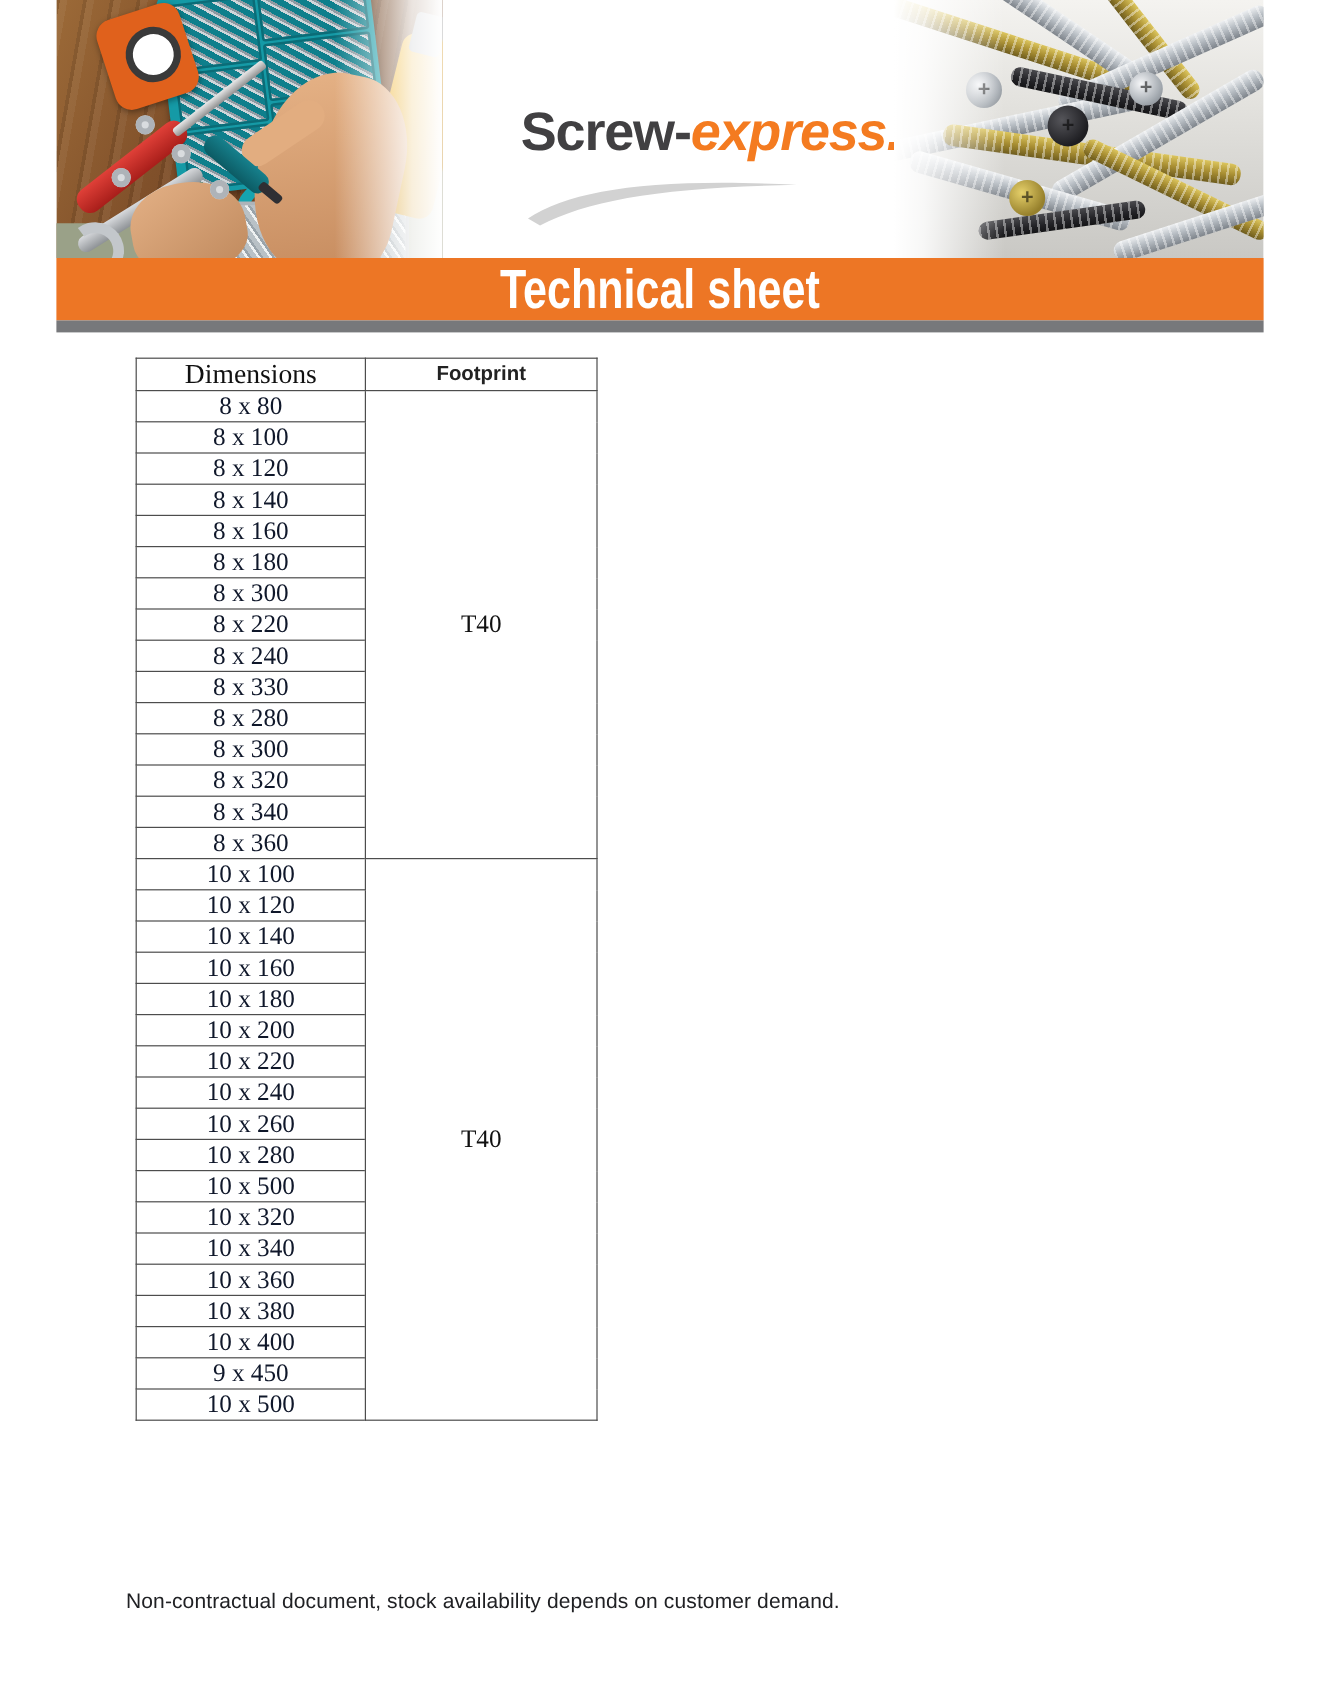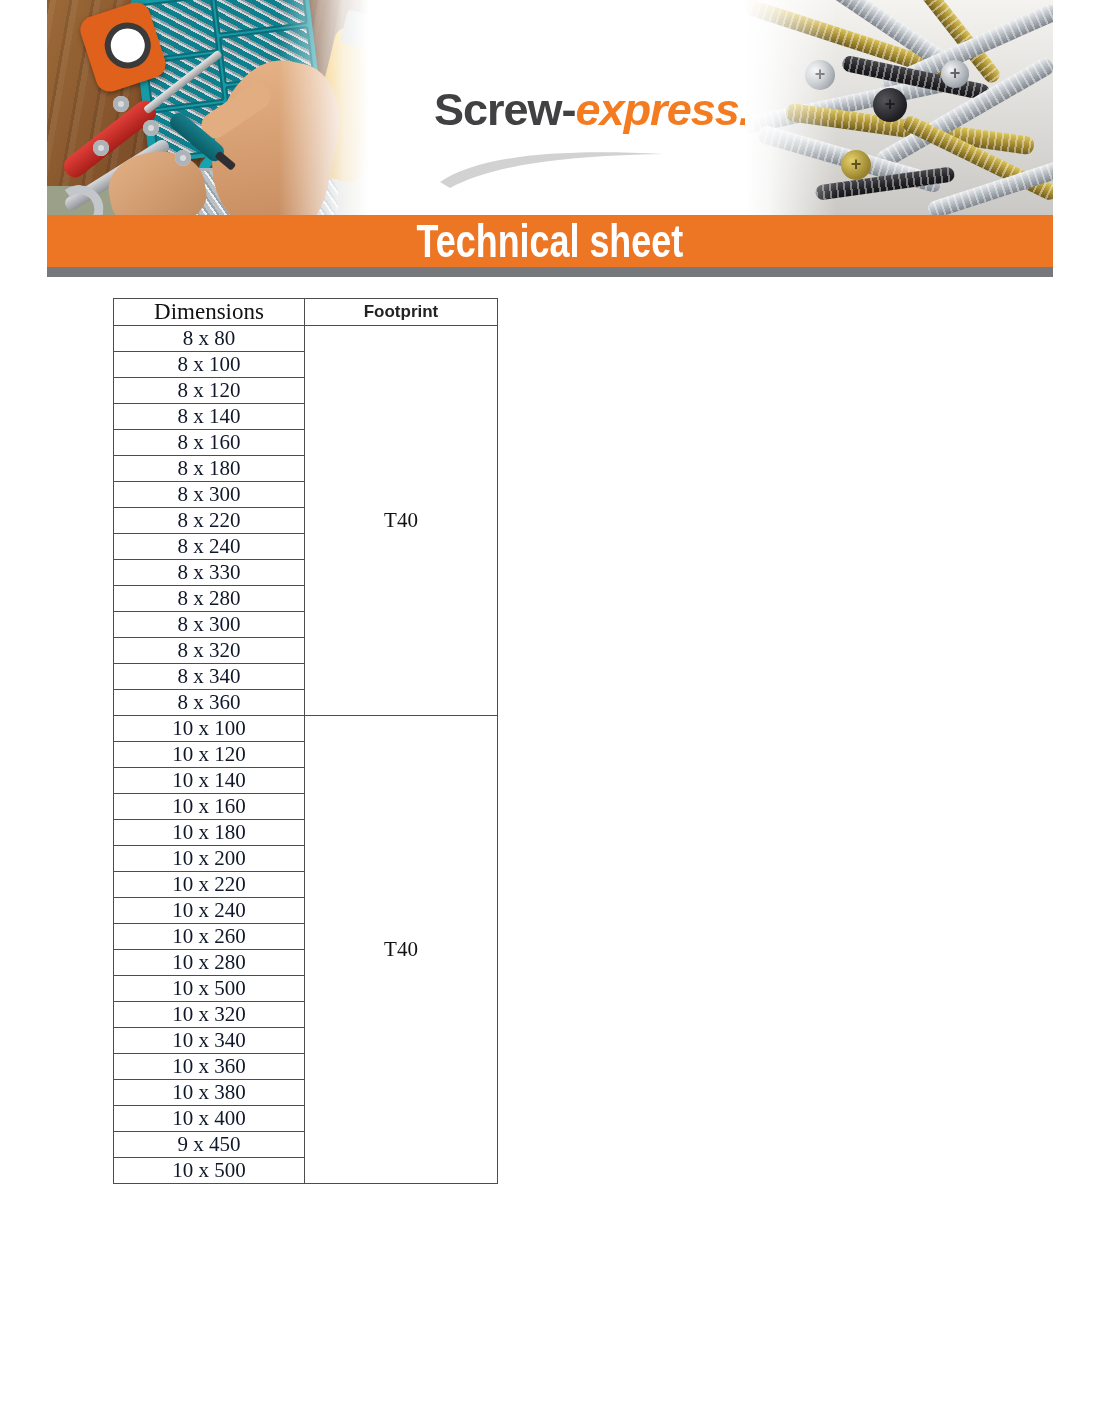--- a/index.html
+++ b/index.html
@@ -280,14 +280,15 @@
         </tr>
         <tr>
           <td class="dim-cell">9 x 450</td>
         </tr>
         <tr>
           <td class="dim-cell">10 x 500</td>
         </tr>
       </tbody>
   </table>
 
+  <div class="note">Non-contractual document, stock availability depends on customer demand.</div>
 
 </div>
 
 </body></html>

